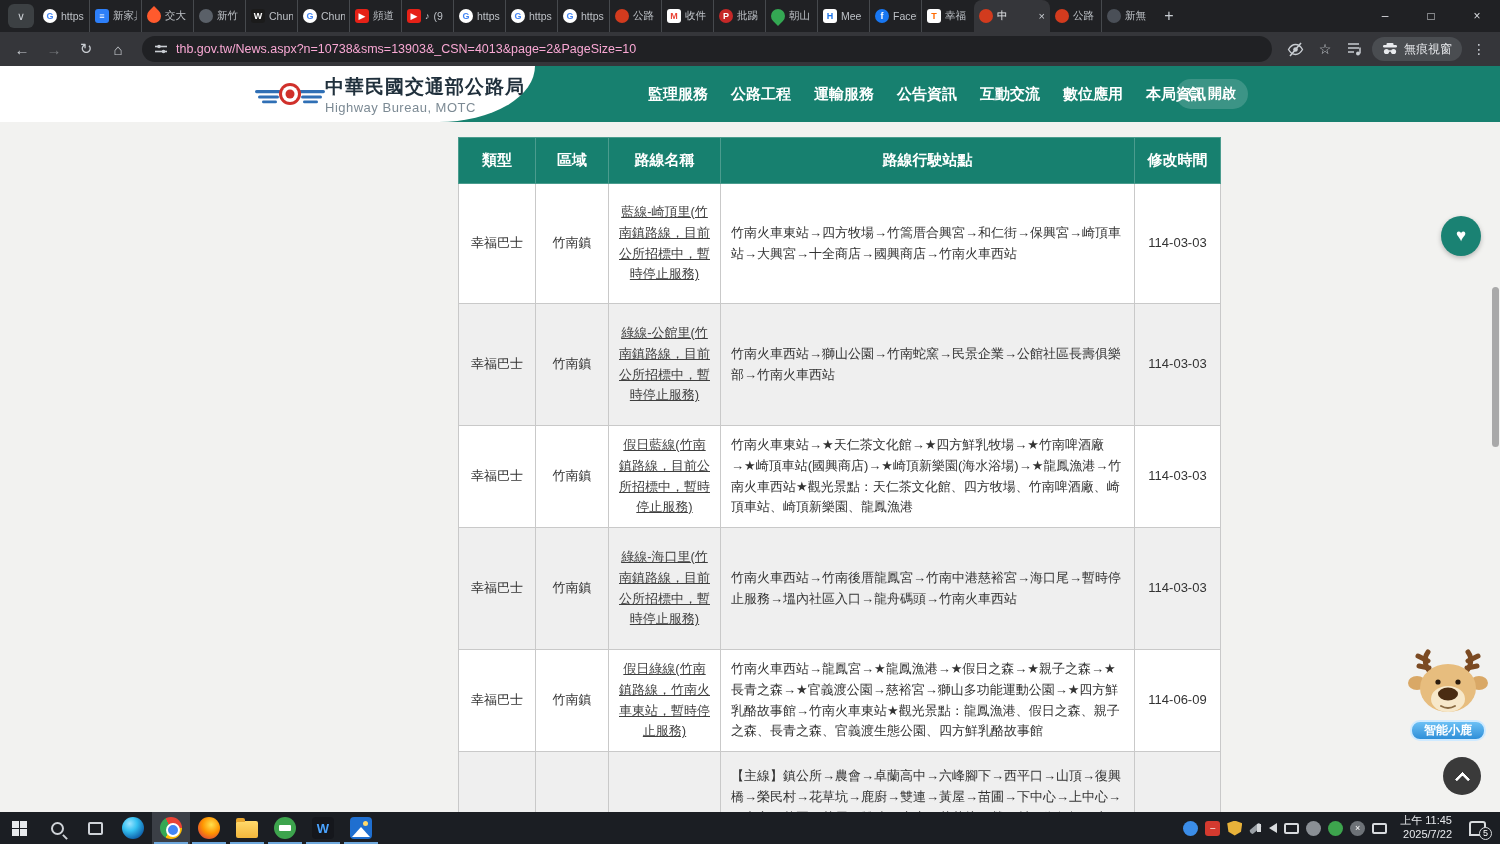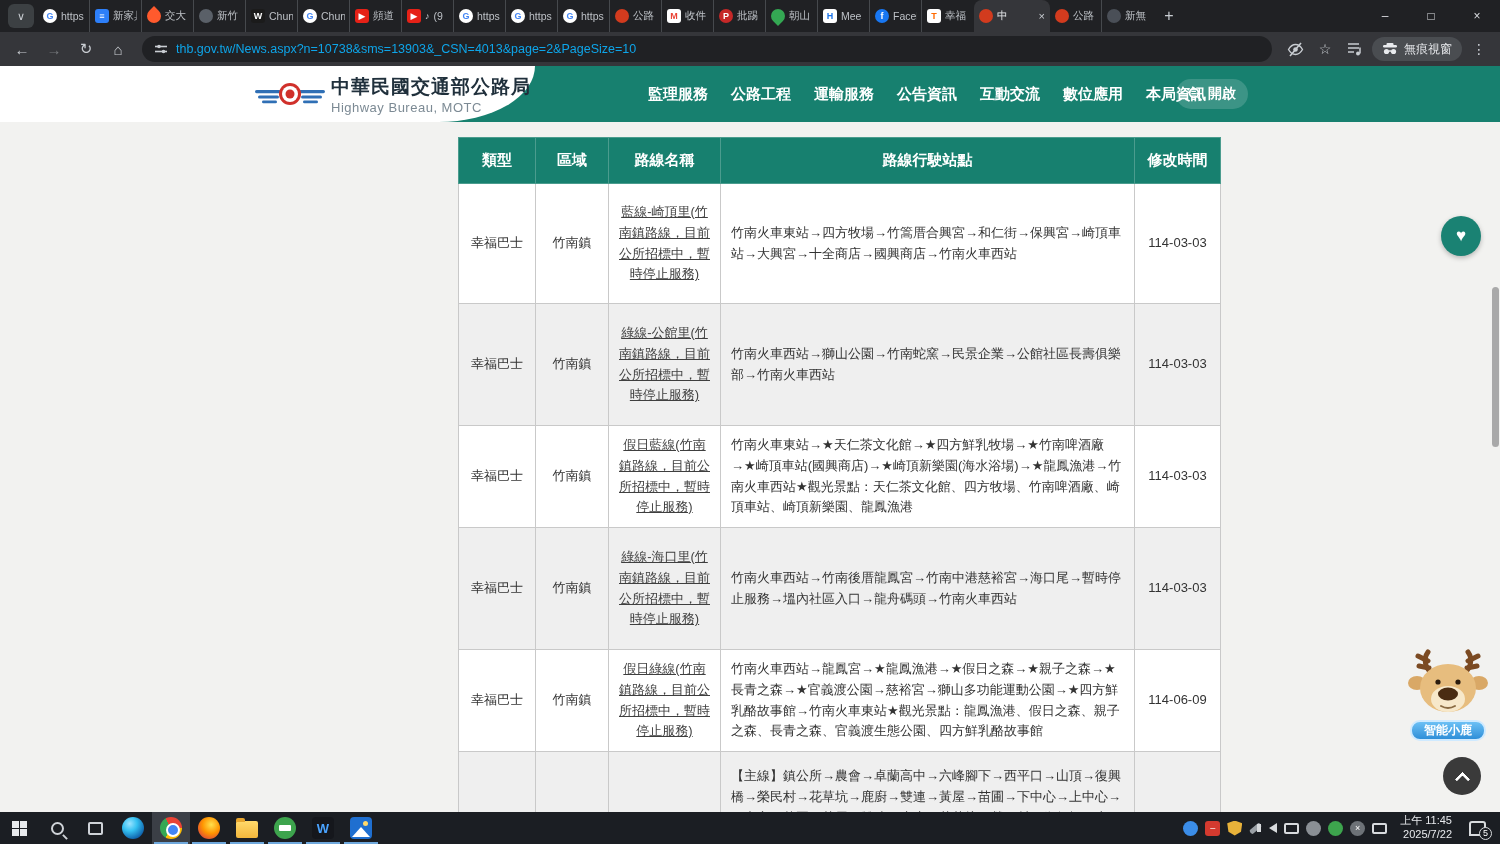--- a/index.html
+++ b/index.html
@@ -34,36 +34,36 @@
     align-items:center; justify-content:center; }
 
   
   .toolbar { position:absolute; top:32px; left:0; width:1500px; height:34px;
     background:#35363a; display:flex; align-items:center; padding:0 8px; gap:4px; }
   .nav-btn { width:28px; height:28px; border-radius:50%; color:#c9cdd2; font-size:15px;
     display:flex; align-items:center; justify-content:center; flex:none; }
   .nav-btn.dim { color:#74777b; }
   .url-pill { flex:1; height:26px; margin:0 6px; border-radius:13px; background:#202124;
     display:flex; align-items:center; padding:0 12px; gap:8px; min-width:0; }
-  .url-text { color:#0ea5e9; font-size:12.5px; white-space:nowrap; overflow:hidden; }
+  .url-text { color:#f9a8d4; font-size:12.5px; white-space:nowrap; overflow:hidden; }
   .tool-ic { width:26px; height:26px; display:flex; align-items:center; justify-content:center;
     color:#c9cdd2; flex:none; font-size:14px; }
   .incog-pill { height:24px; border-radius:12px; background:#4a4d51; color:#e8eaed;
     font-size:12px; display:flex; align-items:center; gap:6px; padding:0 10px; flex:none; }
 
   
   .content { position:absolute; top:66px; left:0; width:1500px; height:746px;
     background:#f2f2f0; overflow:hidden; }
 
   .site-header { position:absolute; top:0; left:0; width:1500px; height:56px;
     background:var(--teal,#17806F); }
   .logo-area { position:absolute; top:0; left:0; width:535px; height:56px; background:#fff;
     border-radius:0 0 110px 0 / 0 0 64px 0; display:flex; align-items:center; padding-left:255px; }
   .emblem { width:70px; height:34px; position:relative; flex:none; }
-  .logo-text { margin-left:6px; }
+  .logo-text { }
   .logo-title { font-size:19px; font-weight:bold; color:#20303c; letter-spacing:1px; white-space:nowrap; }
   .logo-sub { font-size:13px; color:#7c8a94; letter-spacing:0.5px; }
   .site-nav { position:absolute; top:0; left:648px; height:56px; display:flex;
     align-items:center; gap:23px; }
   .nav-item { color:#fff; font-size:15px; font-weight:bold; white-space:nowrap; }
   .nav-search { position:absolute; top:13px; left:1176px; height:30px; border-radius:15px;
     background:rgba(255,255,255,0.16); display:flex; align-items:center; gap:5px;
     padding:0 12px; color:#fff; font-size:14px; font-weight:bold; }
 
   
@@ -391,21 +391,21 @@
           <tr class="alt" style="height: 122px;">
             <td class="c-type">幸福巴士</td>
             <td class="c-region">竹南鎮</td>
             <td class="c-name"><a href="#">綠線-海口里(竹南鎮路線，目前公所招標中，暫時停止服務)</a></td>
             <td class="c-stops">竹南火車西站→竹南後厝龍鳳宮→竹南中港慈裕宮→海口尾→暫時停止服務→塭內社區入口→龍舟碼頭→竹南火車西站</td>
             <td class="c-date">114-03-03</td>
           </tr>
           <tr style="height: 102px;">
             <td class="c-type">幸福巴士</td>
             <td class="c-region">竹南鎮</td>
-            <td class="c-name"><a href="#">假日綠線(竹南鎮路線，目前公所招標中，暫時停止服務)</a></td>
+            <td class="c-name"><a href="#">假日綠線(竹南鎮路線，竹南火車東站，暫時停止服務)</a></td>
             <td class="c-stops">竹南火車西站→龍鳳宮→★龍鳳漁港→★假日之森→★親子之森→★長青之森→★官義渡公園→慈裕宮→獅山多功能運動公園→★四方鮮乳酪故事館→竹南火車東站★觀光景點：龍鳳漁港、假日之森、親子之森、長青之森、官義渡生態公園、四方鮮乳酪故事館</td>
             <td class="c-date">114-06-09</td>
           </tr>
           <tr class="alt cut" style="height: 200px;">
             <td class="c-type"></td>
             <td class="c-region"></td>
             <td class="c-name"></td>
             <td class="c-stops">【主線】鎮公所→農會→卓蘭高中→六峰腳下→西平口→山頂→復興橋→榮民村→花草坑→鹿廚→雙連→黃屋→苗圃→下中心→上中心→下中心→苗圃→黃屋→雙連→鹿廚→花草坑→榮民村→復興橋→山頂→西平</td>
             <td class="c-date"></td>
           </tr>

